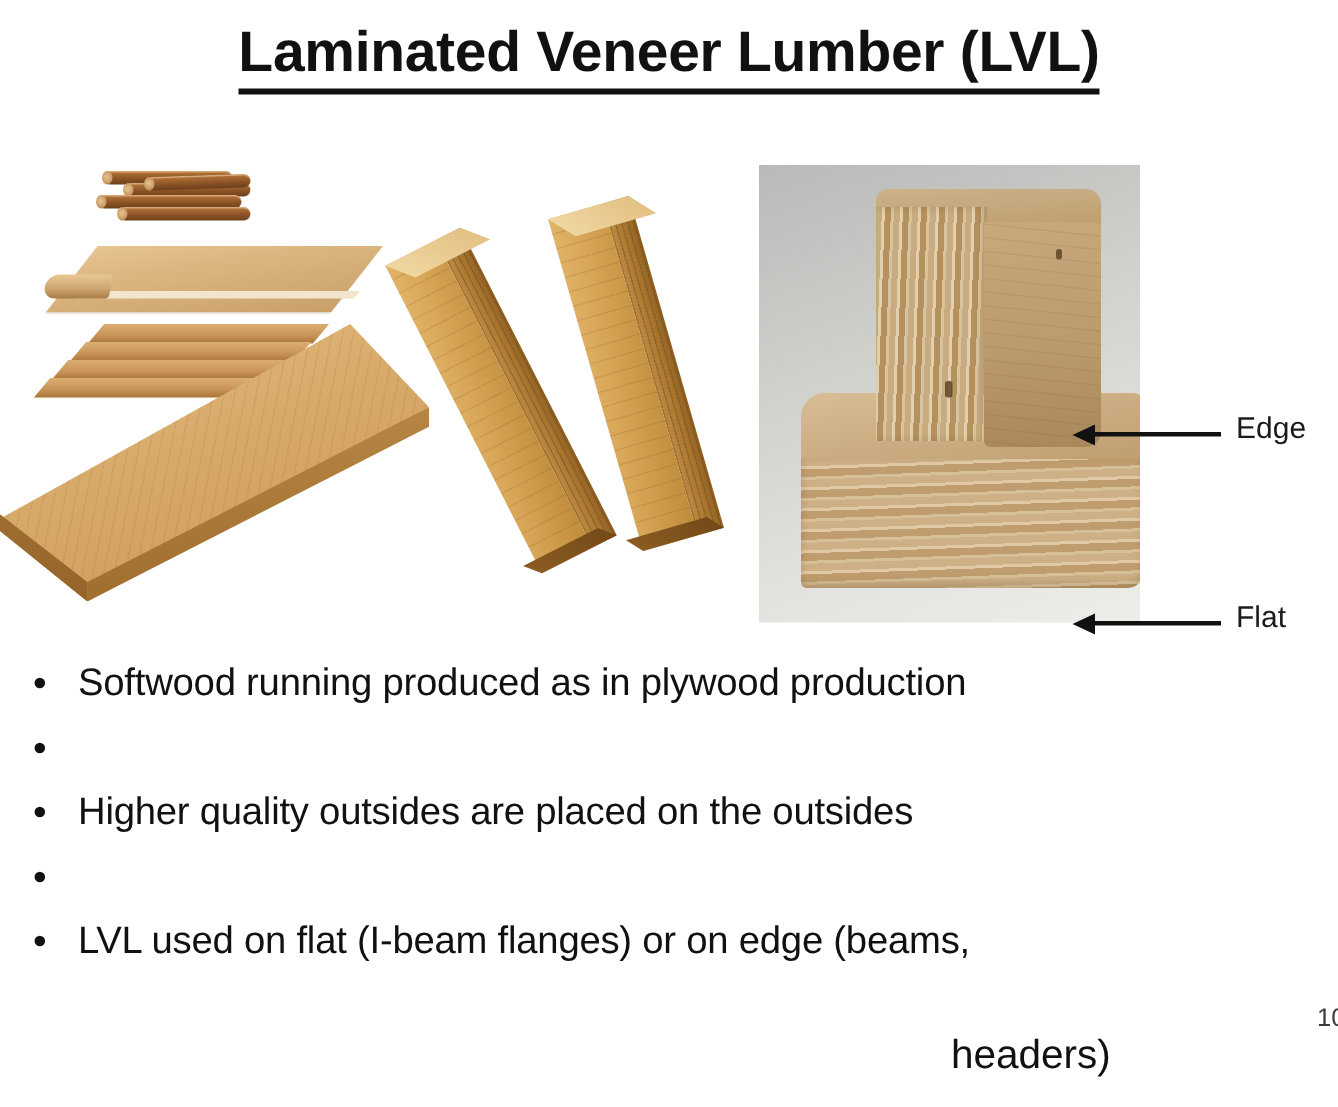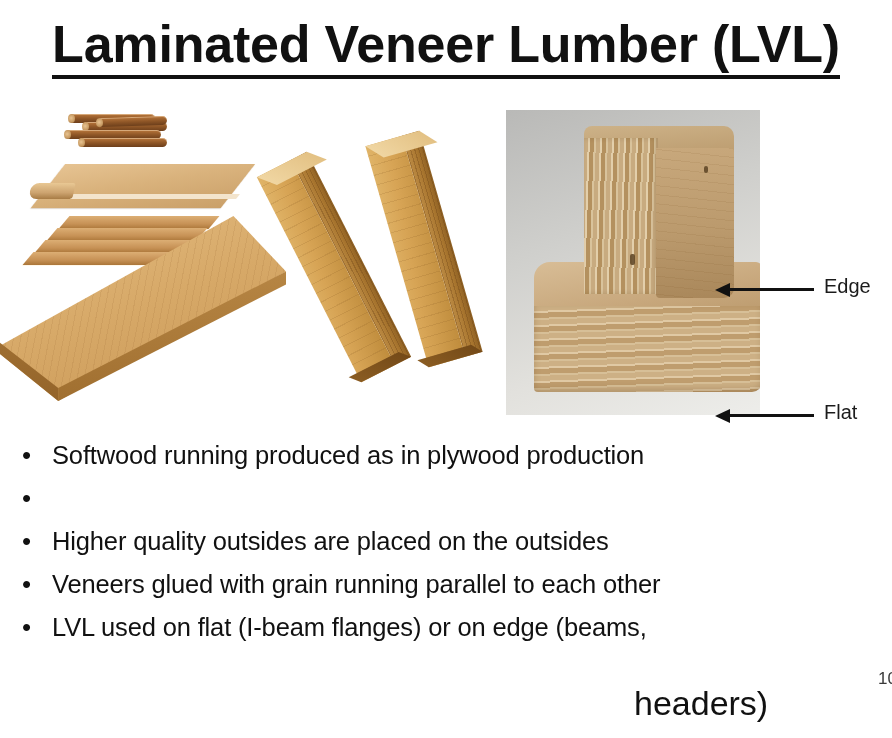--- a/index.html
+++ b/index.html
@@ -16,21 +16,21 @@
     color: #000000;
   }
 
   
   .slide-title {
     position: absolute;
     left: 0;
     top: 14px;
     width: 892px;
     text-align: center;
-    font-size: 52px;
+    font-size: 38px;
     font-weight: 700;
     letter-spacing: -0.2px;
     color: #111111;
     white-space: nowrap;
   }
   .slide-title .tx {
     display: inline-block;
     border-bottom: 4px solid #111111;
     padding-bottom: 3px;
     line-height: 1.08;
@@ -348,21 +348,21 @@
   .bullet-row .txt {
     font-size: 25.5px;
     line-height: 34px;
     color: #111111;
     letter-spacing: -0.15px;
   }
   .cont-line {
     position: absolute;
     left: 634px;
     top: 686px;
-    font-size: 34px;
+    font-size: 27px;
     line-height: 34px;
     color: #111111;
   }
 
   
   .page-num {
     position: absolute;
     left: 878px;
     top: 669px;
     font-size: 17px;
@@ -459,21 +459,20 @@
     <span class="dot">•</span>
   </div>
 
   <div class="bullet-row">
     <span class="dot">•</span>
     <span class="txt">Higher quality outsides are placed on the outsides</span>
   </div>
 
   <div class="bullet-row">
     <span class="dot">•</span>
-    <span class="txt">Veneers glued with grain running parallel to each other</span>
   </div>
 
   <div class="bullet-row">
     <span class="dot">•</span>
     <span class="txt">LVL used on flat (I-beam flanges) or on edge (beams,</span>
   </div>
 
 </div>
 
 <div class="cont-line">headers)</div>

